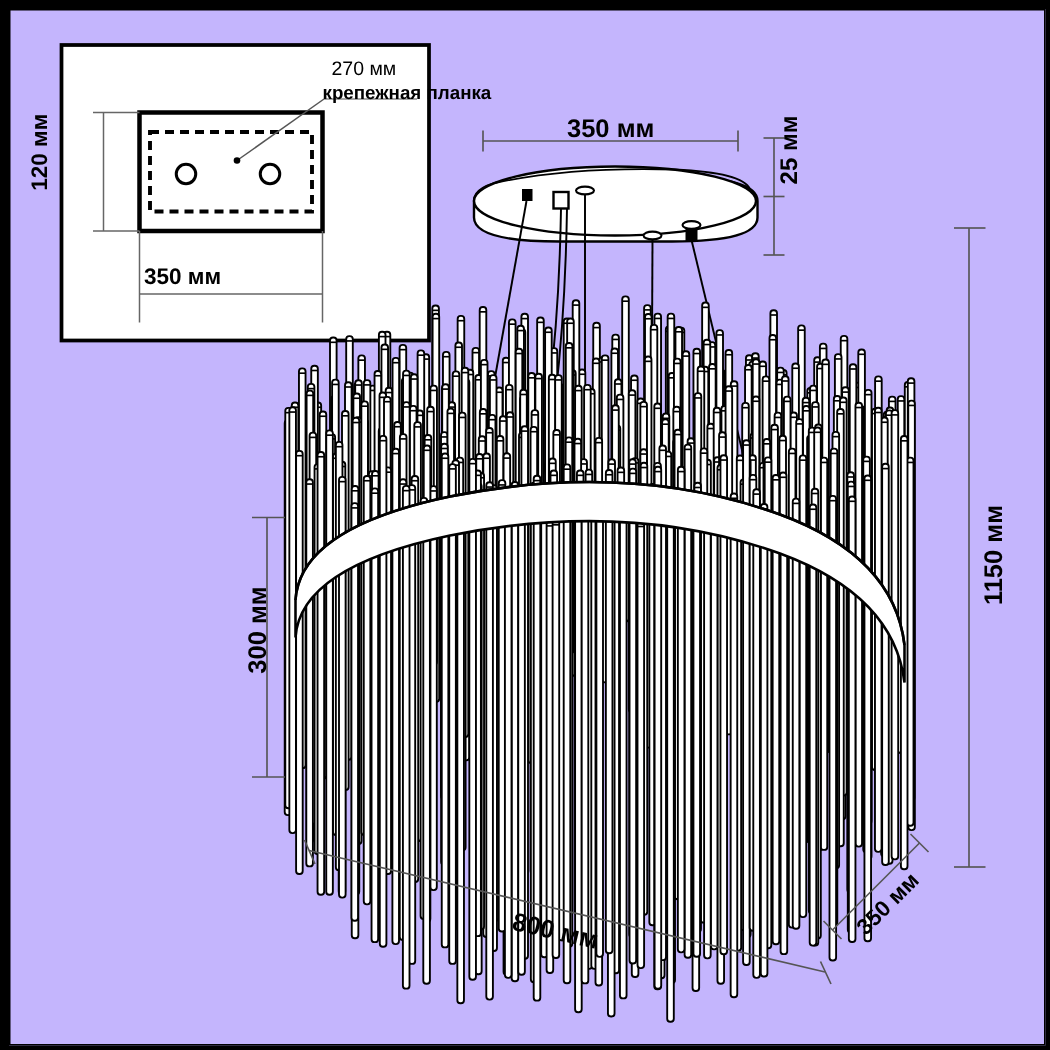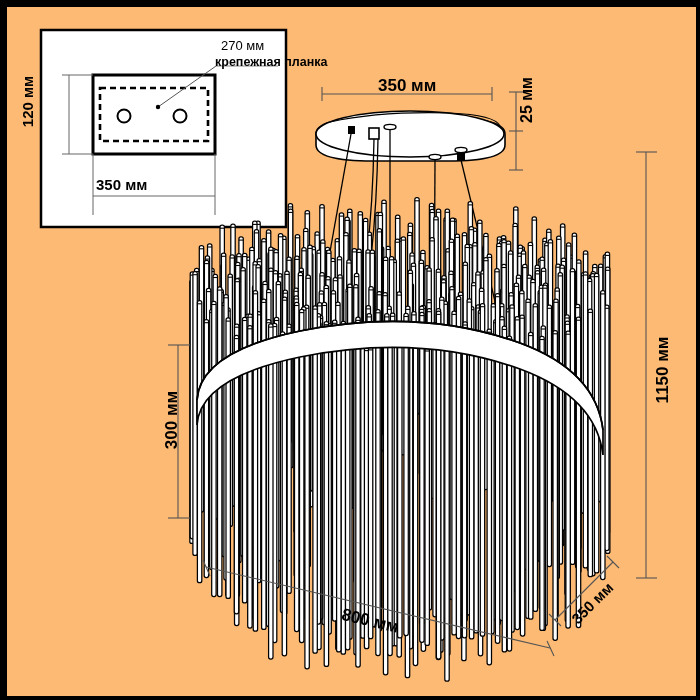--- a/index.html
+++ b/index.html
@@ -1,18 +1,18 @@
 <!DOCTYPE html>
 <html><head>
 <meta charset="utf-8">
 <style>
   html,body{margin:0;padding:0;background:#fff;}
   body{width:700px;height:700px;overflow:hidden;
        font-family:"Liberation Sans","DejaVu Sans",sans-serif;}
-  #stage{position:relative;width:700px;height:700px;background:#fdba74;}
+  #stage{position:relative;width:700px;height:700px;background:#c4b5fd;}
   #frame{position:absolute;inset:0;box-sizing:border-box;
          border-top:6px solid #000;border-left:6px solid #000;
          border-right:3px solid #000;border-bottom:3px solid #000;}
   #frame2{position:absolute;left:6px;top:6px;right:3px;bottom:3px;
           box-sizing:border-box;border:1px solid #000;}
   svg{position:absolute;left:0;top:0;}
   .lbl{position:absolute;white-space:nowrap;color:#000;
        font-family:"Liberation Sans","DejaVu Sans",sans-serif;}
 </style>
 </head>

